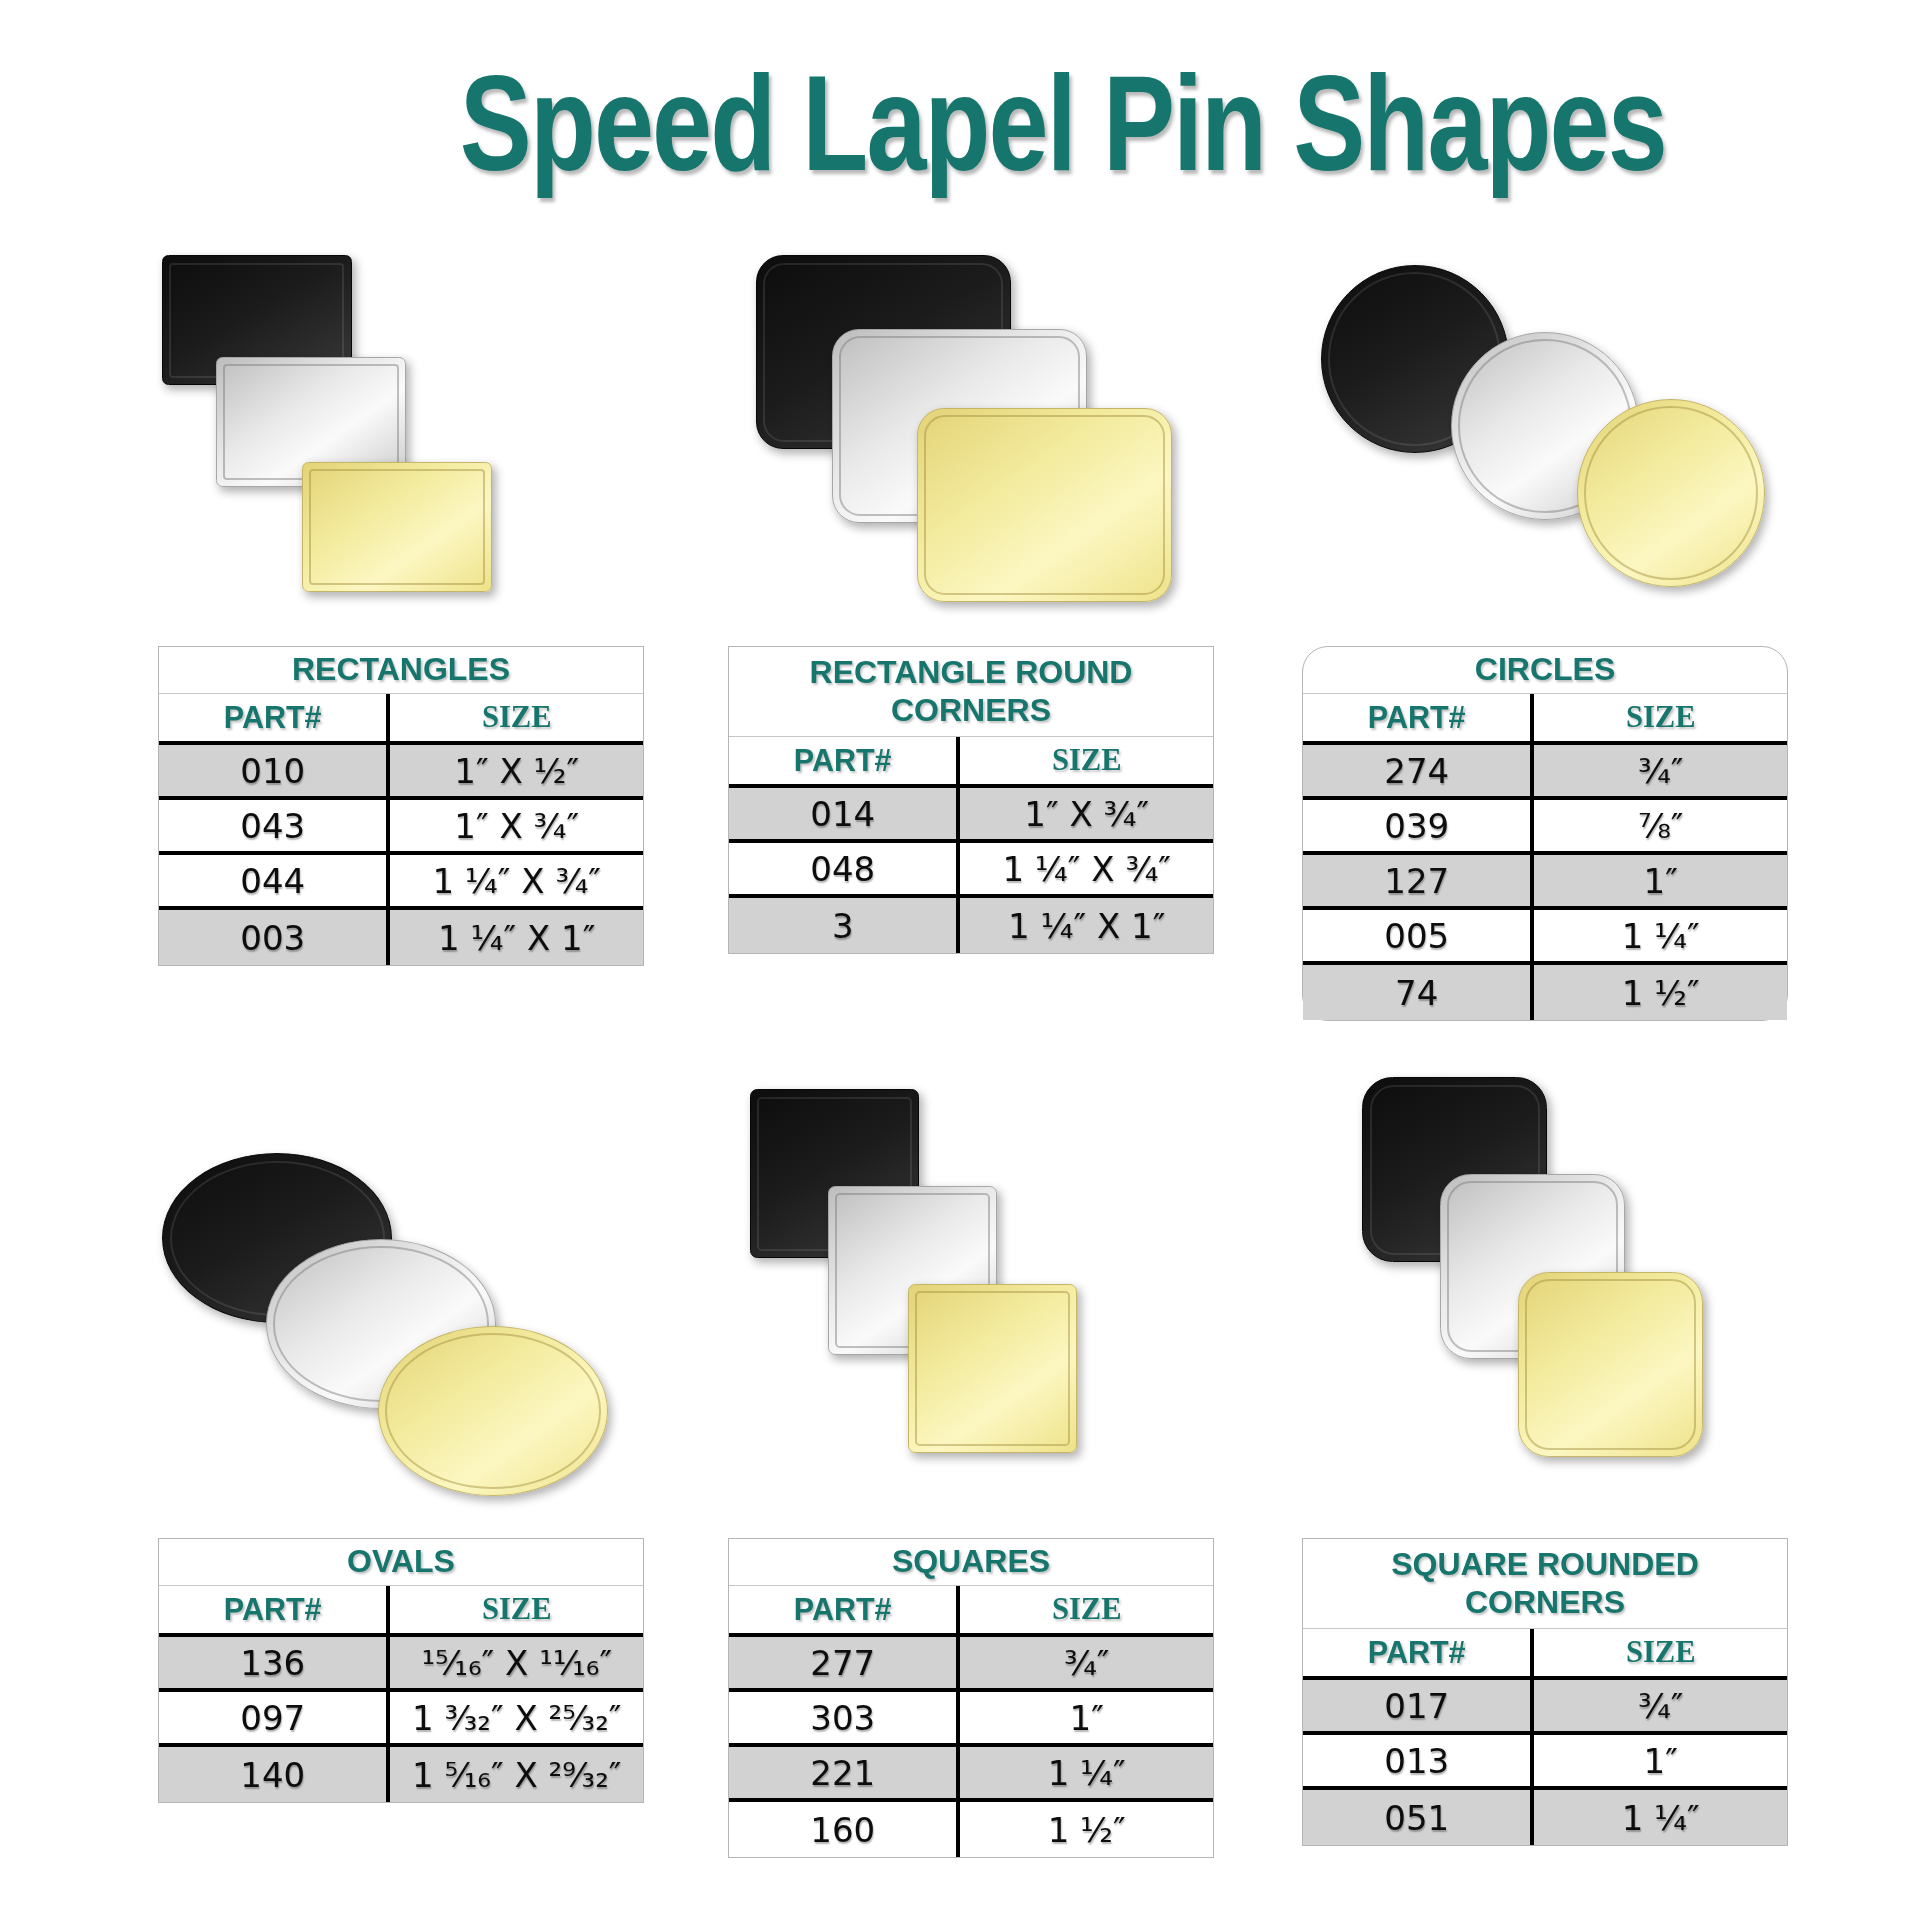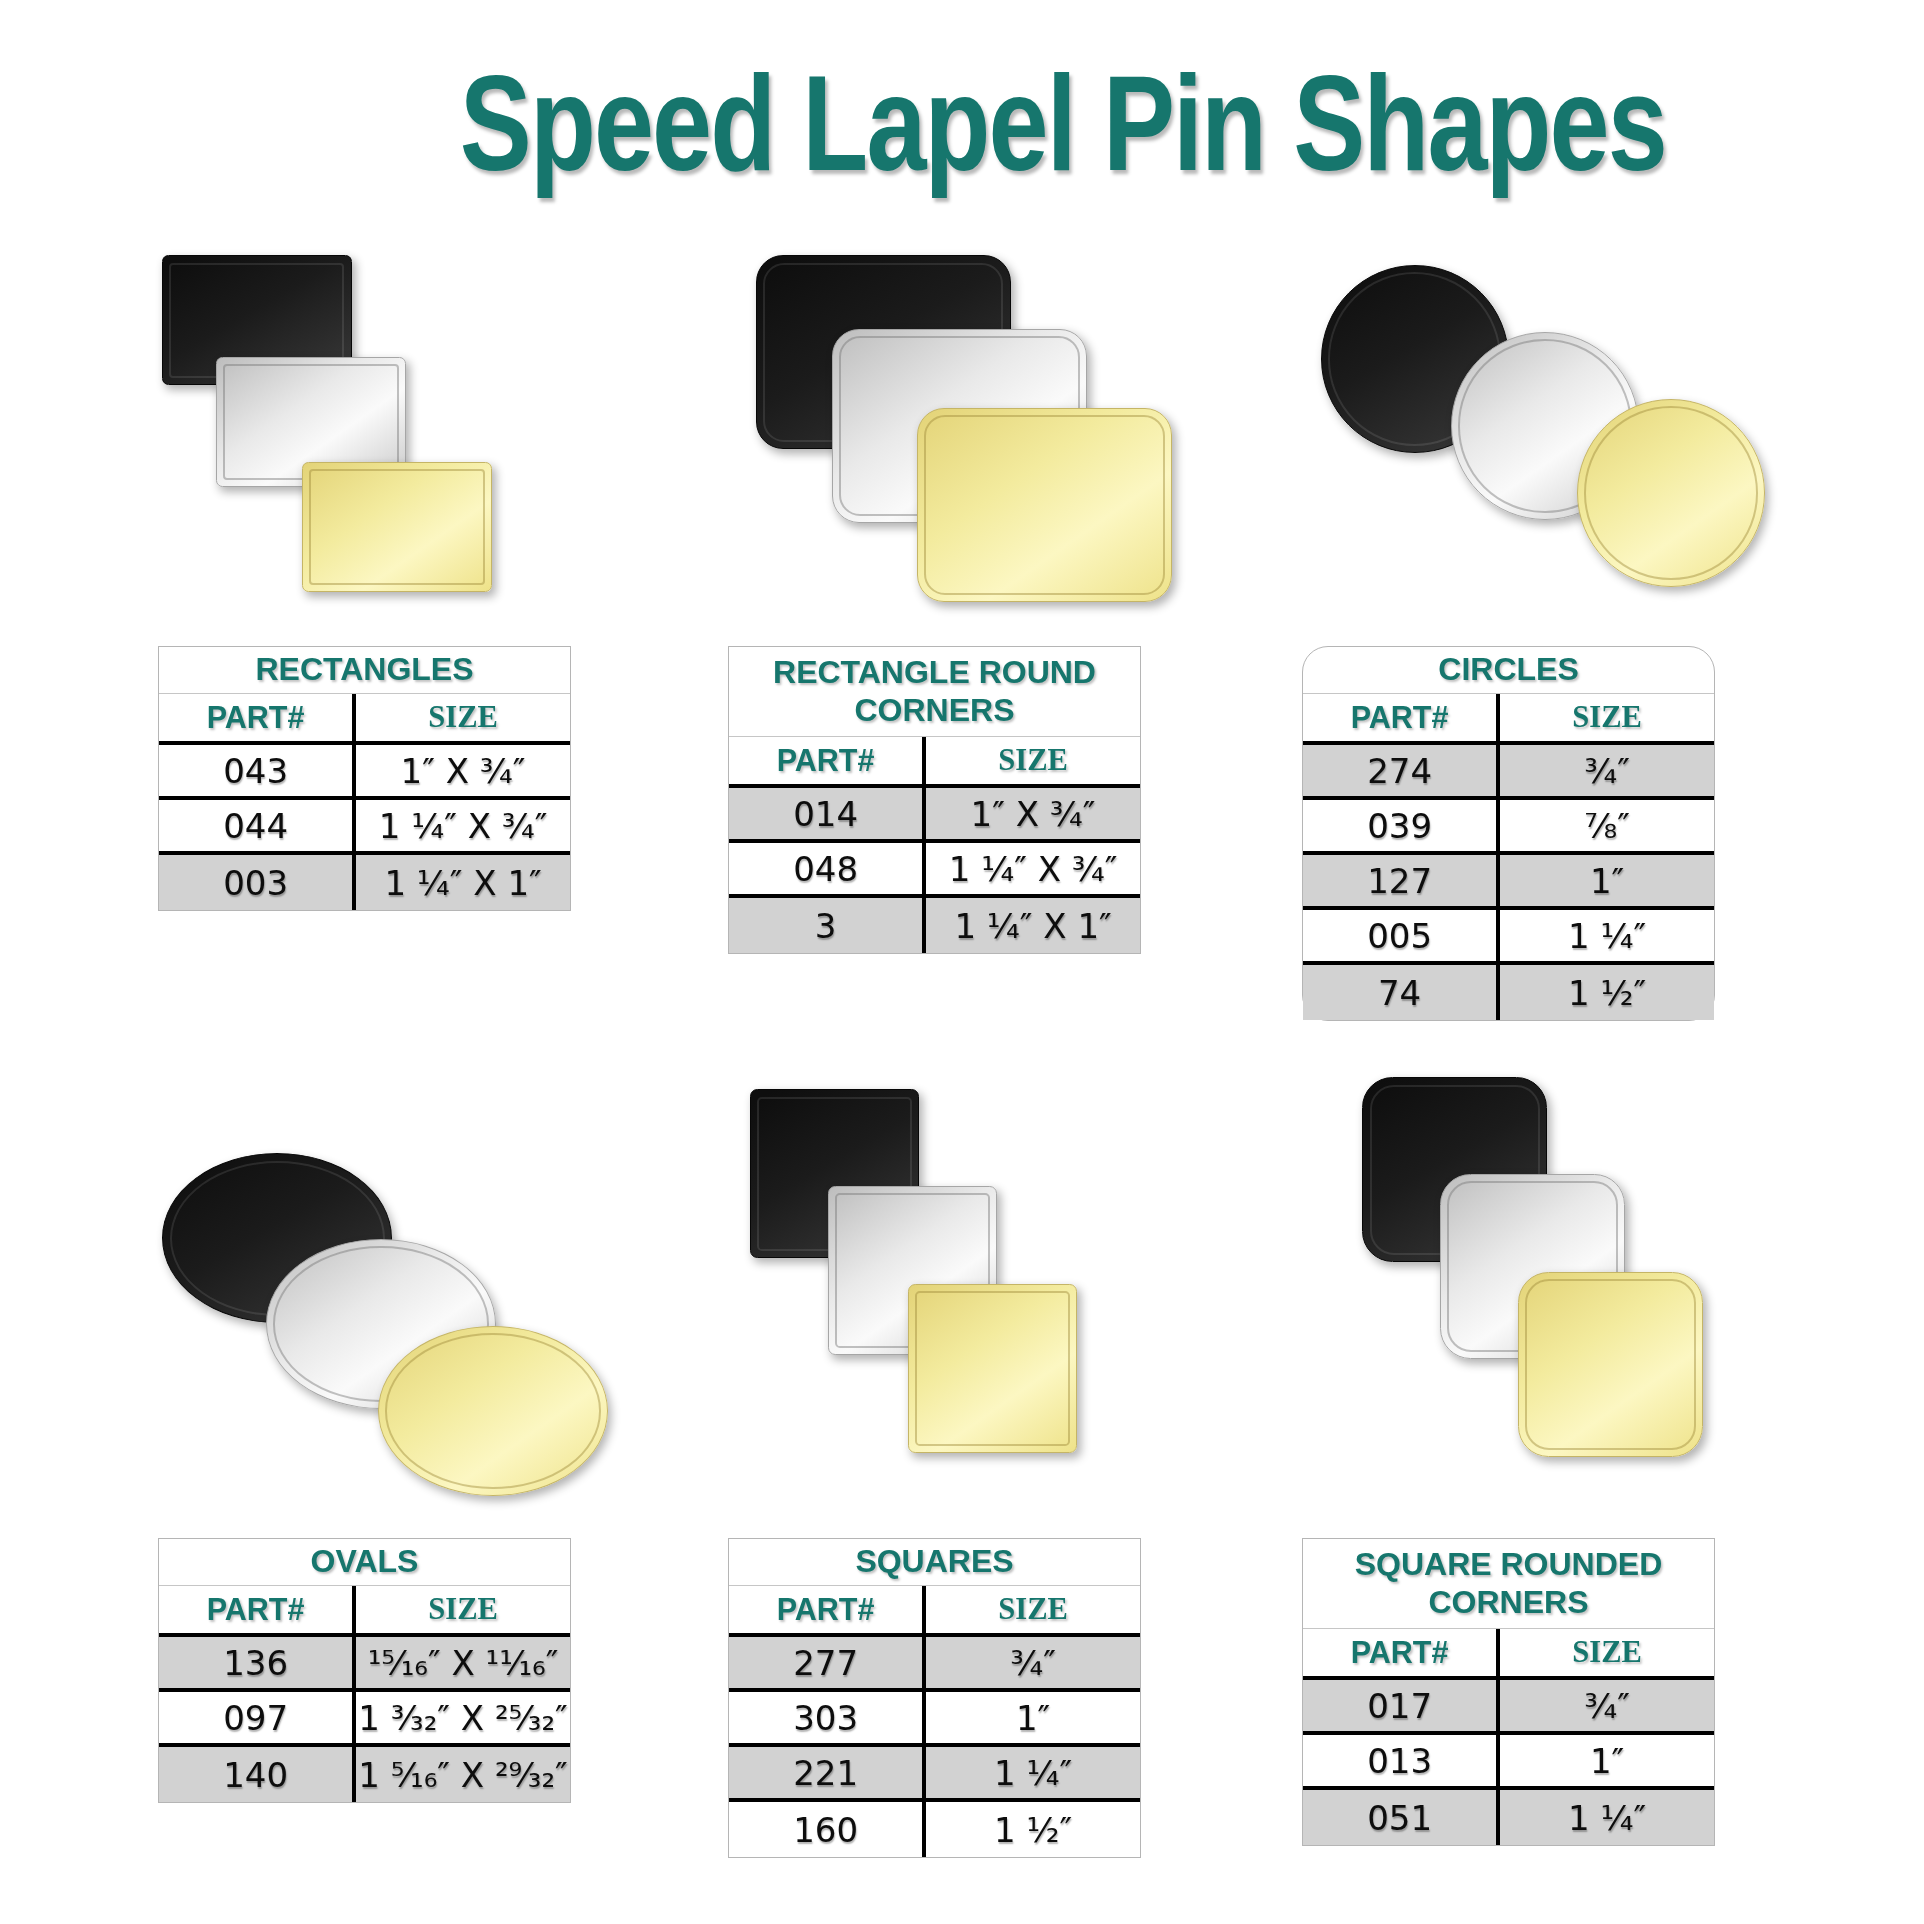--- a/index.html
+++ b/index.html
@@ -36,21 +36,21 @@
   #il1 .c-black{left:17.6px;top:14.4px;} #il1 .c-silver{left:94px;top:88px;} #il1 .c-gold{left:179px;top:167px;}
   #il2{left:1315px;top:249px;width:453px;height:341px;}
   #il2 .c-black{left:5.6px;top:16px;}  #il2 .c-silver{left:136px;top:83px;} #il2 .c-gold{left:262px;top:150px;}
   #il3{left:156px;top:1139px;width:457px;height:361px;}
   #il3 .c-black{left:6.4px;top:14.4px;}  #il3 .c-silver{left:110px;top:100px;} #il3 .c-gold{left:222px;top:187px;}
   #il4{left:746px;top:1083px;width:333px;height:373px;}
   #il4 .c-black{left:4px;top:6.4px;}   #il4 .c-silver{left:82px;top:103px;} #il4 .c-gold{left:162px;top:201px;}
   #il5{left:1356px;top:1071px;width:349px;height:389px;}
   #il5 .c-black{left:6.4px;top:6.4px;}   #il5 .c-silver{left:84px;top:103px;} #il5 .c-gold{left:162px;top:201px;}
   
-  .tbl{position:absolute;width:413px;background:#ffffff;border:1.6px solid #b5b5b5;box-sizing:border-box;}
+  .tbl{position:absolute;width:486px;background:#ffffff;border:1.6px solid #b5b5b5;box-sizing:border-box;}
   #t0{left:158px;top:646px;}  #t1{left:728px;top:646px;}  #t2{left:1302px;top:646px;border-radius:26px;}
   #t3{left:158px;top:1538px;} #t4{left:728px;top:1538px;} #t5{left:1302px;top:1538px;}
   .tbl-title{display:flex;align-items:center;justify-content:center;text-align:center;
     border-bottom:1.6px solid #c6c6c6;box-sizing:border-box;}
   .tbl-title.one{height:47px;}
   .tbl-title.two{height:90px;}
   .tbl-title span{font-size:32px;font-weight:bold;color:#16766D;line-height:1.17;
     text-shadow:1.6px 2.4px 2.4px rgba(0,0,0,0.25);}
   .tbl-title.two span{max-width:401px;}
   .hdr{display:grid;grid-template-columns:47% 53%;height:51px;border-bottom:4.8px solid #000;box-sizing:border-box;}
@@ -106,20 +106,24 @@
 
   <div class="tbl" id="t0">
     <div class="tbl-title one">
         <span>RECTANGLES</span>
       </div>
     <div class="hdr">
       <div class="cell part">PART#</div>
       <div class="cell size">SIZE</div>
     </div>
     <div class="rows">
+        <div class="row gray">
+          <div class="cell part">010</div>
+          <div class="cell size">1″ X ½″</div>
+        </div>
         <div class="row white">
           <div class="cell part">043</div>
           <div class="cell size">1″ X ¾″</div>
         </div>
         <div class="row white">
           <div class="cell part">044</div>
           <div class="cell size">1 ¼″ X ¾″</div>
         </div>
         <div class="row gray">
           <div class="cell part">003</div>

